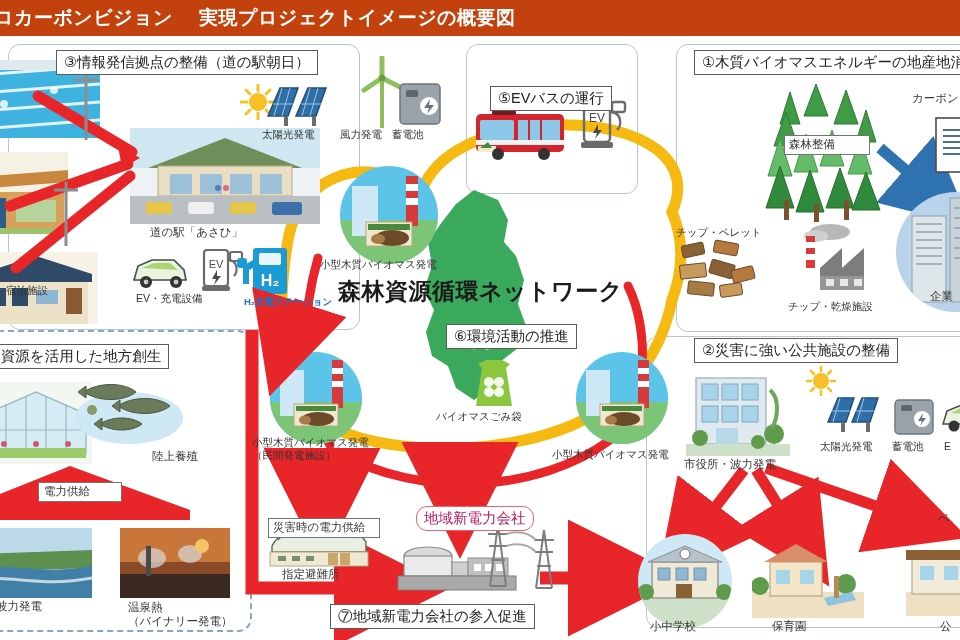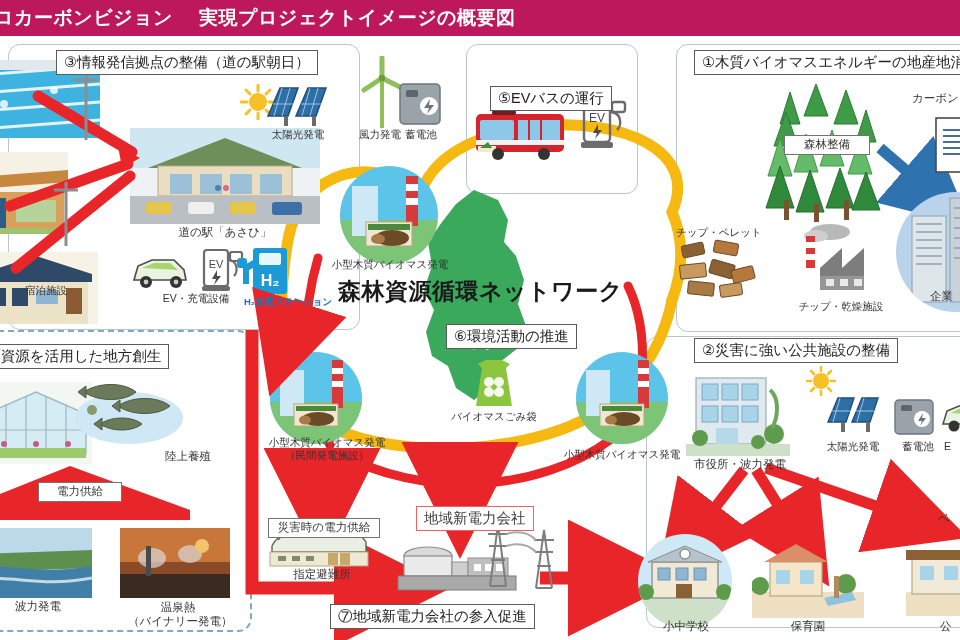--- a/index.html
+++ b/index.html
@@ -8,21 +8,21 @@
     width:960px;height:640px;overflow:hidden;position:relative;
     background:#ffffff;
     font-family:"Liberation Sans","DejaVu Sans",sans-serif;
     color:#222;
   }
   #canvas{position:absolute;inset:0;width:960px;height:640px;overflow:hidden;}
 
   
   .header{
     position:absolute;left:0;top:0;width:960px;height:36px;
-    background:#be185d;
+    background:#c2410c;
     display:flex;align-items:center;
   }
   .header-title{
     color:#ffffff;font-size:19px;font-weight:bold;letter-spacing:.5px;
     margin-left:-6px;white-space:nowrap;
   }
   .header-title .gap{display:inline-block;width:26px;}
 
   
   .panel{
@@ -30,26 +30,26 @@
     background:transparent;box-sizing:border-box;
   }
   .panel.dashed{border:2.5px dashed #7fa8c9;border-radius:14px;}
 
   
   .chip{
     position:absolute;background:#ffffff;border:1.2px solid #5b5b5b;
     font-size:14.5px;white-space:nowrap;padding:2px 7px 3px 7px;
     line-height:1.25;box-sizing:border-box;z-index:40;
   }
-  .chip.red{border-color:#e8646b;color:#404040;}
+  .chip.red{border-color:#e8646b;color:#be185d;border-radius:11px;}
 
   
   .cap{
     position:absolute;font-size:10.5px;line-height:1.18;color:#333;
-    text-align:center;white-space:nowrap;z-index:35;
+    white-space:nowrap;z-index:35;
   }
   .cap.sm{font-size:9.5px;}
   .cap.md{font-size:11.5px;}
   .cap.blue{color:#1b75bb;font-weight:bold;}
   .cap.boxed{
     background:#fff;border:1px solid #737373;padding:1px 5px 2px 5px;
   }
 
   
   .center-title{

